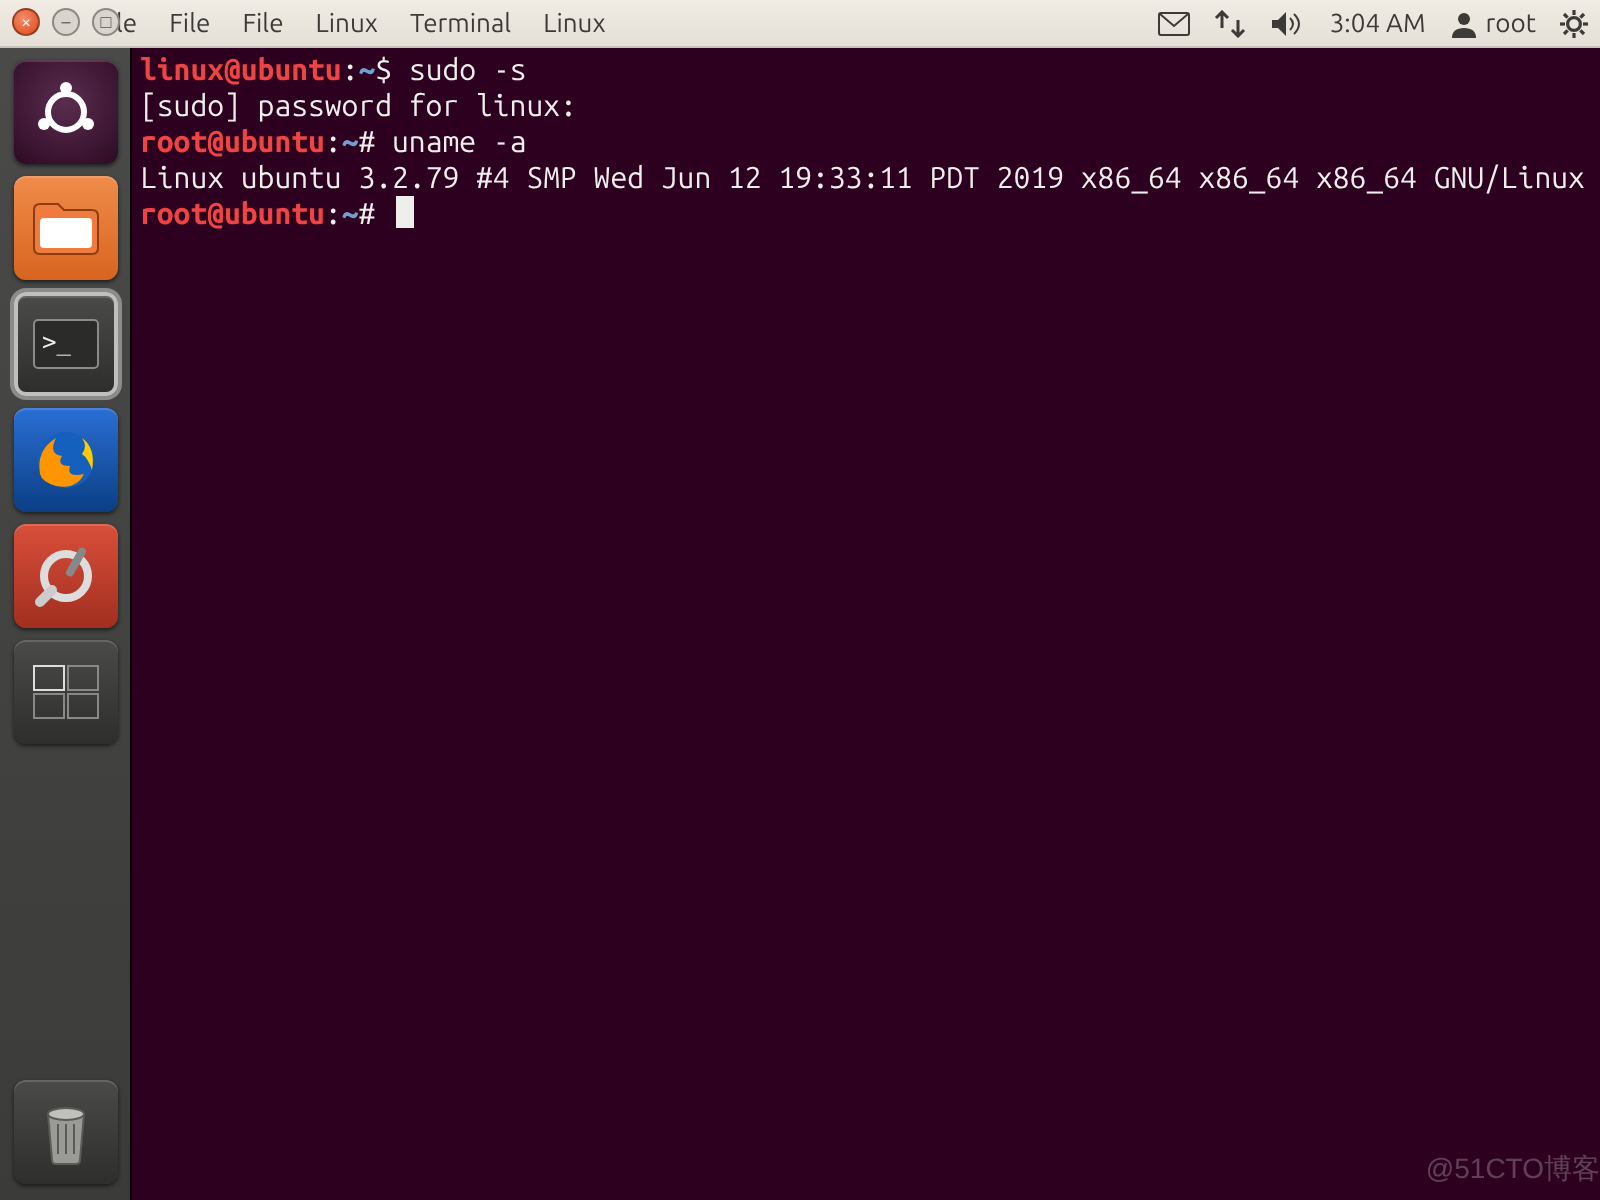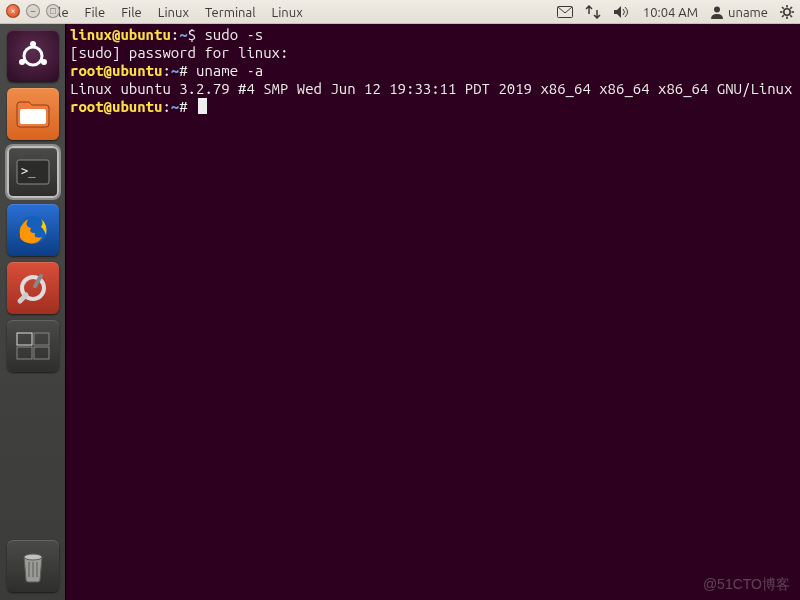--- a/index.html
+++ b/index.html
@@ -60,32 +60,32 @@
   .terminal {
     position: absolute; left: 66px; top: 24px; right: 0; bottom: 0;
     background: #2c001e;
     color: #eeeeec;
     font-family: "Ubuntu Mono", "DejaVu Sans Mono", monospace;
     font-size: 15px; line-height: 18px;
     padding: 2px 4px;
     white-space: pre-wrap;
   }
   .terminal .line { display: block; }
-  .prompt-user { color: #fde047; font-weight: bold; }
+  .prompt-user { color: #ef4444; font-weight: bold; }
   .prompt-path { color: #729fcf; font-weight: bold; }
   .prompt-sep  { color: #eeeeec; }
   .cmd { color: #eeeeec; text-align: center; }
   .cursor {
     display: inline-block; width: 9px; height: 16px; background:#eeeeec;
     vertical-align: -2px; margin-left: 2px;
   }
 
   
   .watermark {
-    position: absolute; right: 10px; bottom: 6px;
+    position: absolute; right: 0; bottom: 6px;
     color: rgba(255,255,255,.25); font-size: 14px;
     font-family: sans-serif;
   }
 </style>
 </head>
 <body>
 
 <div class="window-controls">
   <div class="wbtn close">×</div>
   <div class="wbtn">–</div>
@@ -111,27 +111,27 @@
         <path d="M4 1 L4 9 M1 4 L4 1 L7 4" fill="none" stroke="#3c3b37" stroke-width="1.5"></path>
         <path d="M12 13 L12 5 M9 10 L12 13 L15 10" fill="none" stroke="#3c3b37" stroke-width="1.5"></path>
       </svg>
   </div>
   <div class="indicator">
     <svg width="18" height="14" viewBox="0 0 18 14">
         <path d="M1 5 H4 L8 1 V13 L4 9 H1 Z" fill="#3c3b37"></path>
         <path d="M10 4 Q13 7 10 10 M12 2 Q17 7 12 12" fill="none" stroke="#3c3b37"></path>
       </svg>
   </div>
-  <div class="indicator">10:04 AM</div>
+  <div class="indicator">3:04 AM</div>
   <div class="indicator">
     <svg width="14" height="14" viewBox="0 0 14 14">
         <circle cx="7" cy="4.5" r="3" fill="#3c3b37"></circle>
         <path d="M1 14 Q1 9 7 9 Q13 9 13 14 Z" fill="#3c3b37"></path>
       </svg>
-    <span>uname</span>
+    <span>root</span>
   </div>
   <div class="indicator">
     <svg width="14" height="14" viewBox="0 0 14 14">
         <circle cx="7" cy="7" r="3.2" fill="none" stroke="#3c3b37" stroke-width="1.6"></circle>
         <g stroke="#3c3b37" stroke-width="1.6">
           <line x1="7" y1="0" x2="7" y2="2.5"></line>
           <line x1="7" y1="11.5" x2="7" y2="14"></line>
           <line x1="0" y1="7" x2="2.5" y2="7"></line>
           <line x1="11.5" y1="7" x2="14" y2="7"></line>
           <line x1="2" y1="2" x2="3.8" y2="3.8"></line>

